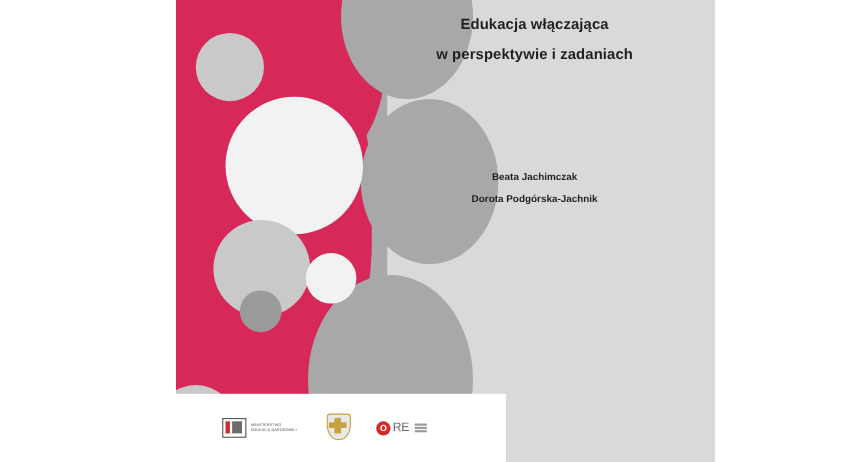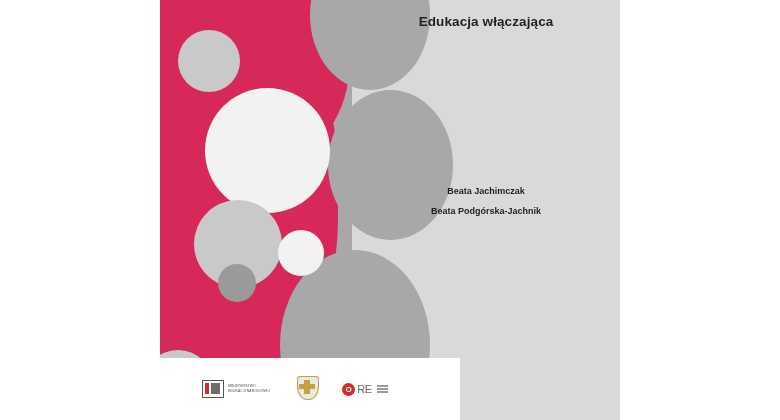--- a/index.html
+++ b/index.html
@@ -21,20 +21,21 @@
   }
   
   .cover {
     position: absolute;
     left: 160px;
     top: 0;
     width: 460px;
     height: 420px;
     background: #d9d9d9;
     overflow: hidden;
+    padding-left: 30px;
   }
   
   .band-grey {
     position: absolute;
     left: 0;
     top: 0;
     width: 192px;
     height: 420px;
     background: #a8a8a8;
   }
@@ -114,21 +115,20 @@
   .authors {
     position: absolute;
     left: 8px;
     top: 152px;
     width: 252px;
     text-align: center;
     color: #231f20;
     font-size: 9px;
     font-weight: bold;
     line-height: 2.2;
-    margin-top: 30px;
   }
   .authors .line { display: block; }
   
   .logo-strip {
     position: absolute;
     left: 130px;
     bottom: 0;
     width: 330px;
     height: 62px;
     background: #ffffff;
@@ -260,24 +260,25 @@
     <div class="white-circle" style="left:45px; top:88px; width:125px; height:125px;"></div>
     <div class="lightgrey-circle" style="left:34px; top:200px; width:88px; height:88px;"></div>
     <div class="white-circle" style="left:118px; top:230px; width:46px; height:46px;"></div>
     <div class="darkgrey-circle" style="left:58px; top:264px; width:38px; height:38px;"></div>
     <div class="white-circle" style="left:88px; top:380px; width:58px; height:58px;"></div>
     <div class="lightgrey-circle" style="left:-18px; top:350px; width:72px; height:72px;"></div>
 
     <div class="content">
       <div class="title">
         <span class="line">Edukacja włączająca</span>
+        <span class="line">w perspektywie i zadaniach</span>
       </div>
       <div class="authors">
         <span class="line">Beata Jachimczak</span>
-        <span class="line">Beata Podgórska-Jachnik</span>
+        <span class="line">Dorota Podgórska-Jachnik</span>
       </div>
     </div>
 
   </div>
 
   <div class="logo-strip">
     <div class="logo">
       <span class="logo-men-mark"></span>
       <span class="logo-men-text">MINISTERSTWO EDUKACJI NARODOWEJ</span>
     </div>

